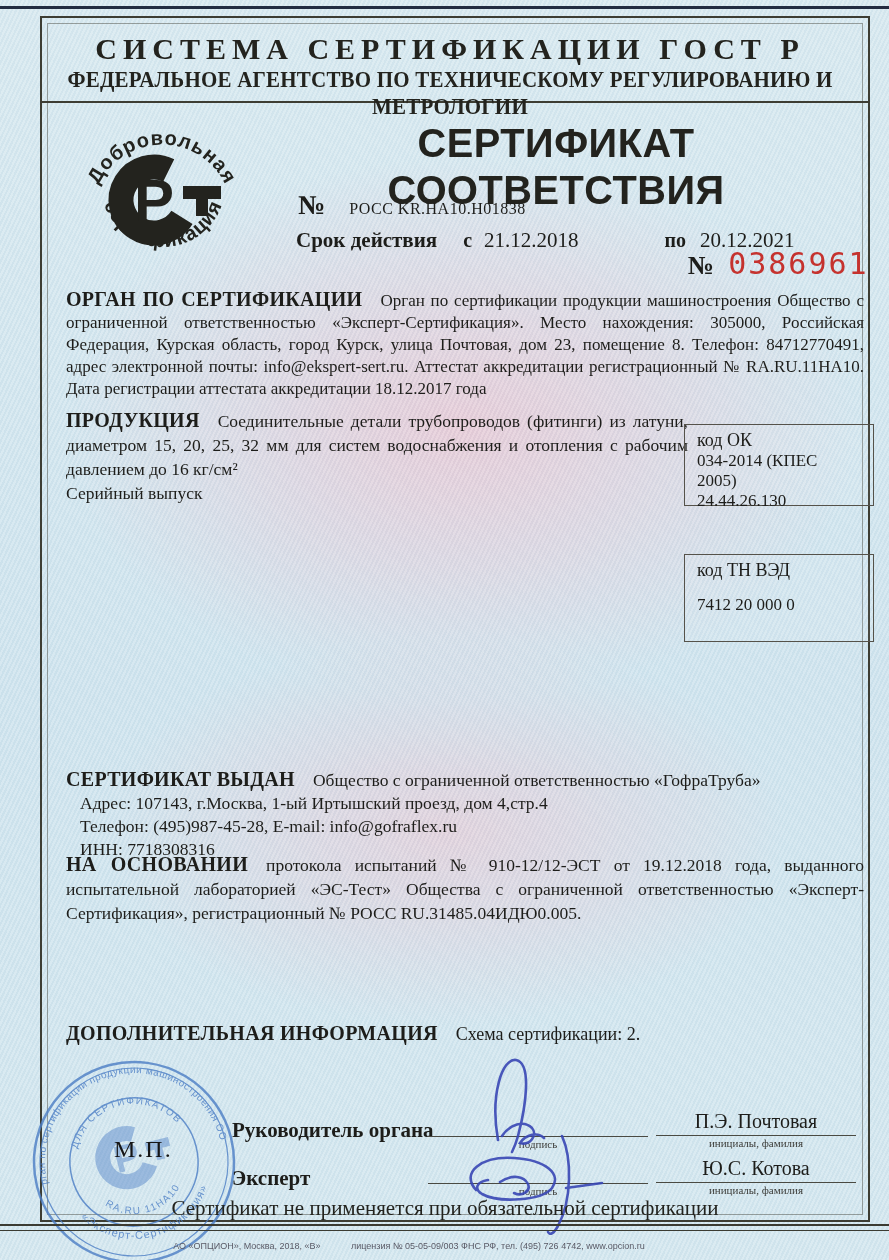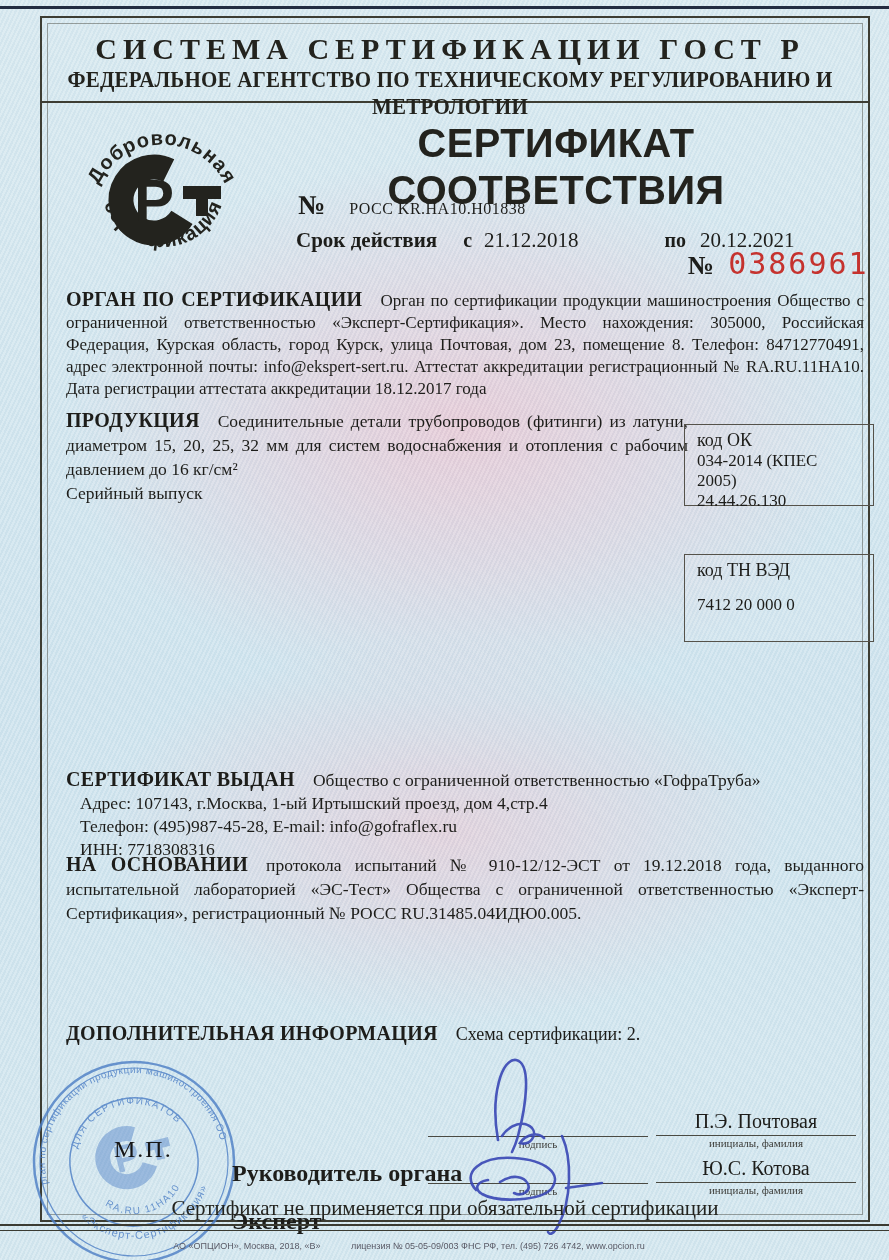--- a/index.html
+++ b/index.html
@@ -60,21 +60,21 @@
   .name-val { font-size:18px; }
   .body-line { font-size:17.5px; }
 
   .code-box { border:1px solid #55524a; padding:5px 12px 0 12px; background:rgba(255,255,255,.06); }
   .box-ok { left:684px; top:424px; width:190px; height:82px; }
   .box-tnved { left:684px; top:554px; width:190px; height:88px; }
   .code-box .cb-lbl { font-size:18px; }
   .code-box .cb-line { font-size:17px; line-height:20px; }
   .box-tnved .cb-line { margin-top:14px; }
 
-  .sig-role { font-weight:bold; font-size:24px;margin-top:42px; }
+  .sig-role { font-weight:bold; font-size:21px; }
   .sig-line { border-top:1.5px solid #4a4a42; text-align:center; font-size:11px; color:#3c3c38; padding-top:1px; }
   .name-grp { text-align:center; }
   .name-grp .nm { font-size:20px; margin-bottom:2px; }
   .mp { font-size:24px; letter-spacing:2px; color:#161616; }
 
   .disclaimer { left:140px; top:1196px; width:610px; text-align:center; font-size:21px; color:#23231e; }
   .bline-a { top:1224px; left:0; width:889px; height:2px; background:#3b3b32; }
   .bline-b { top:1230px; left:0; width:889px; height:1px; background:#3b3b32; }
   .imprint { top:1241px; left:0; width:818px; text-align:center; font-family:"Liberation Sans",sans-serif;
              font-size:9px; color:#5a5a66; }

